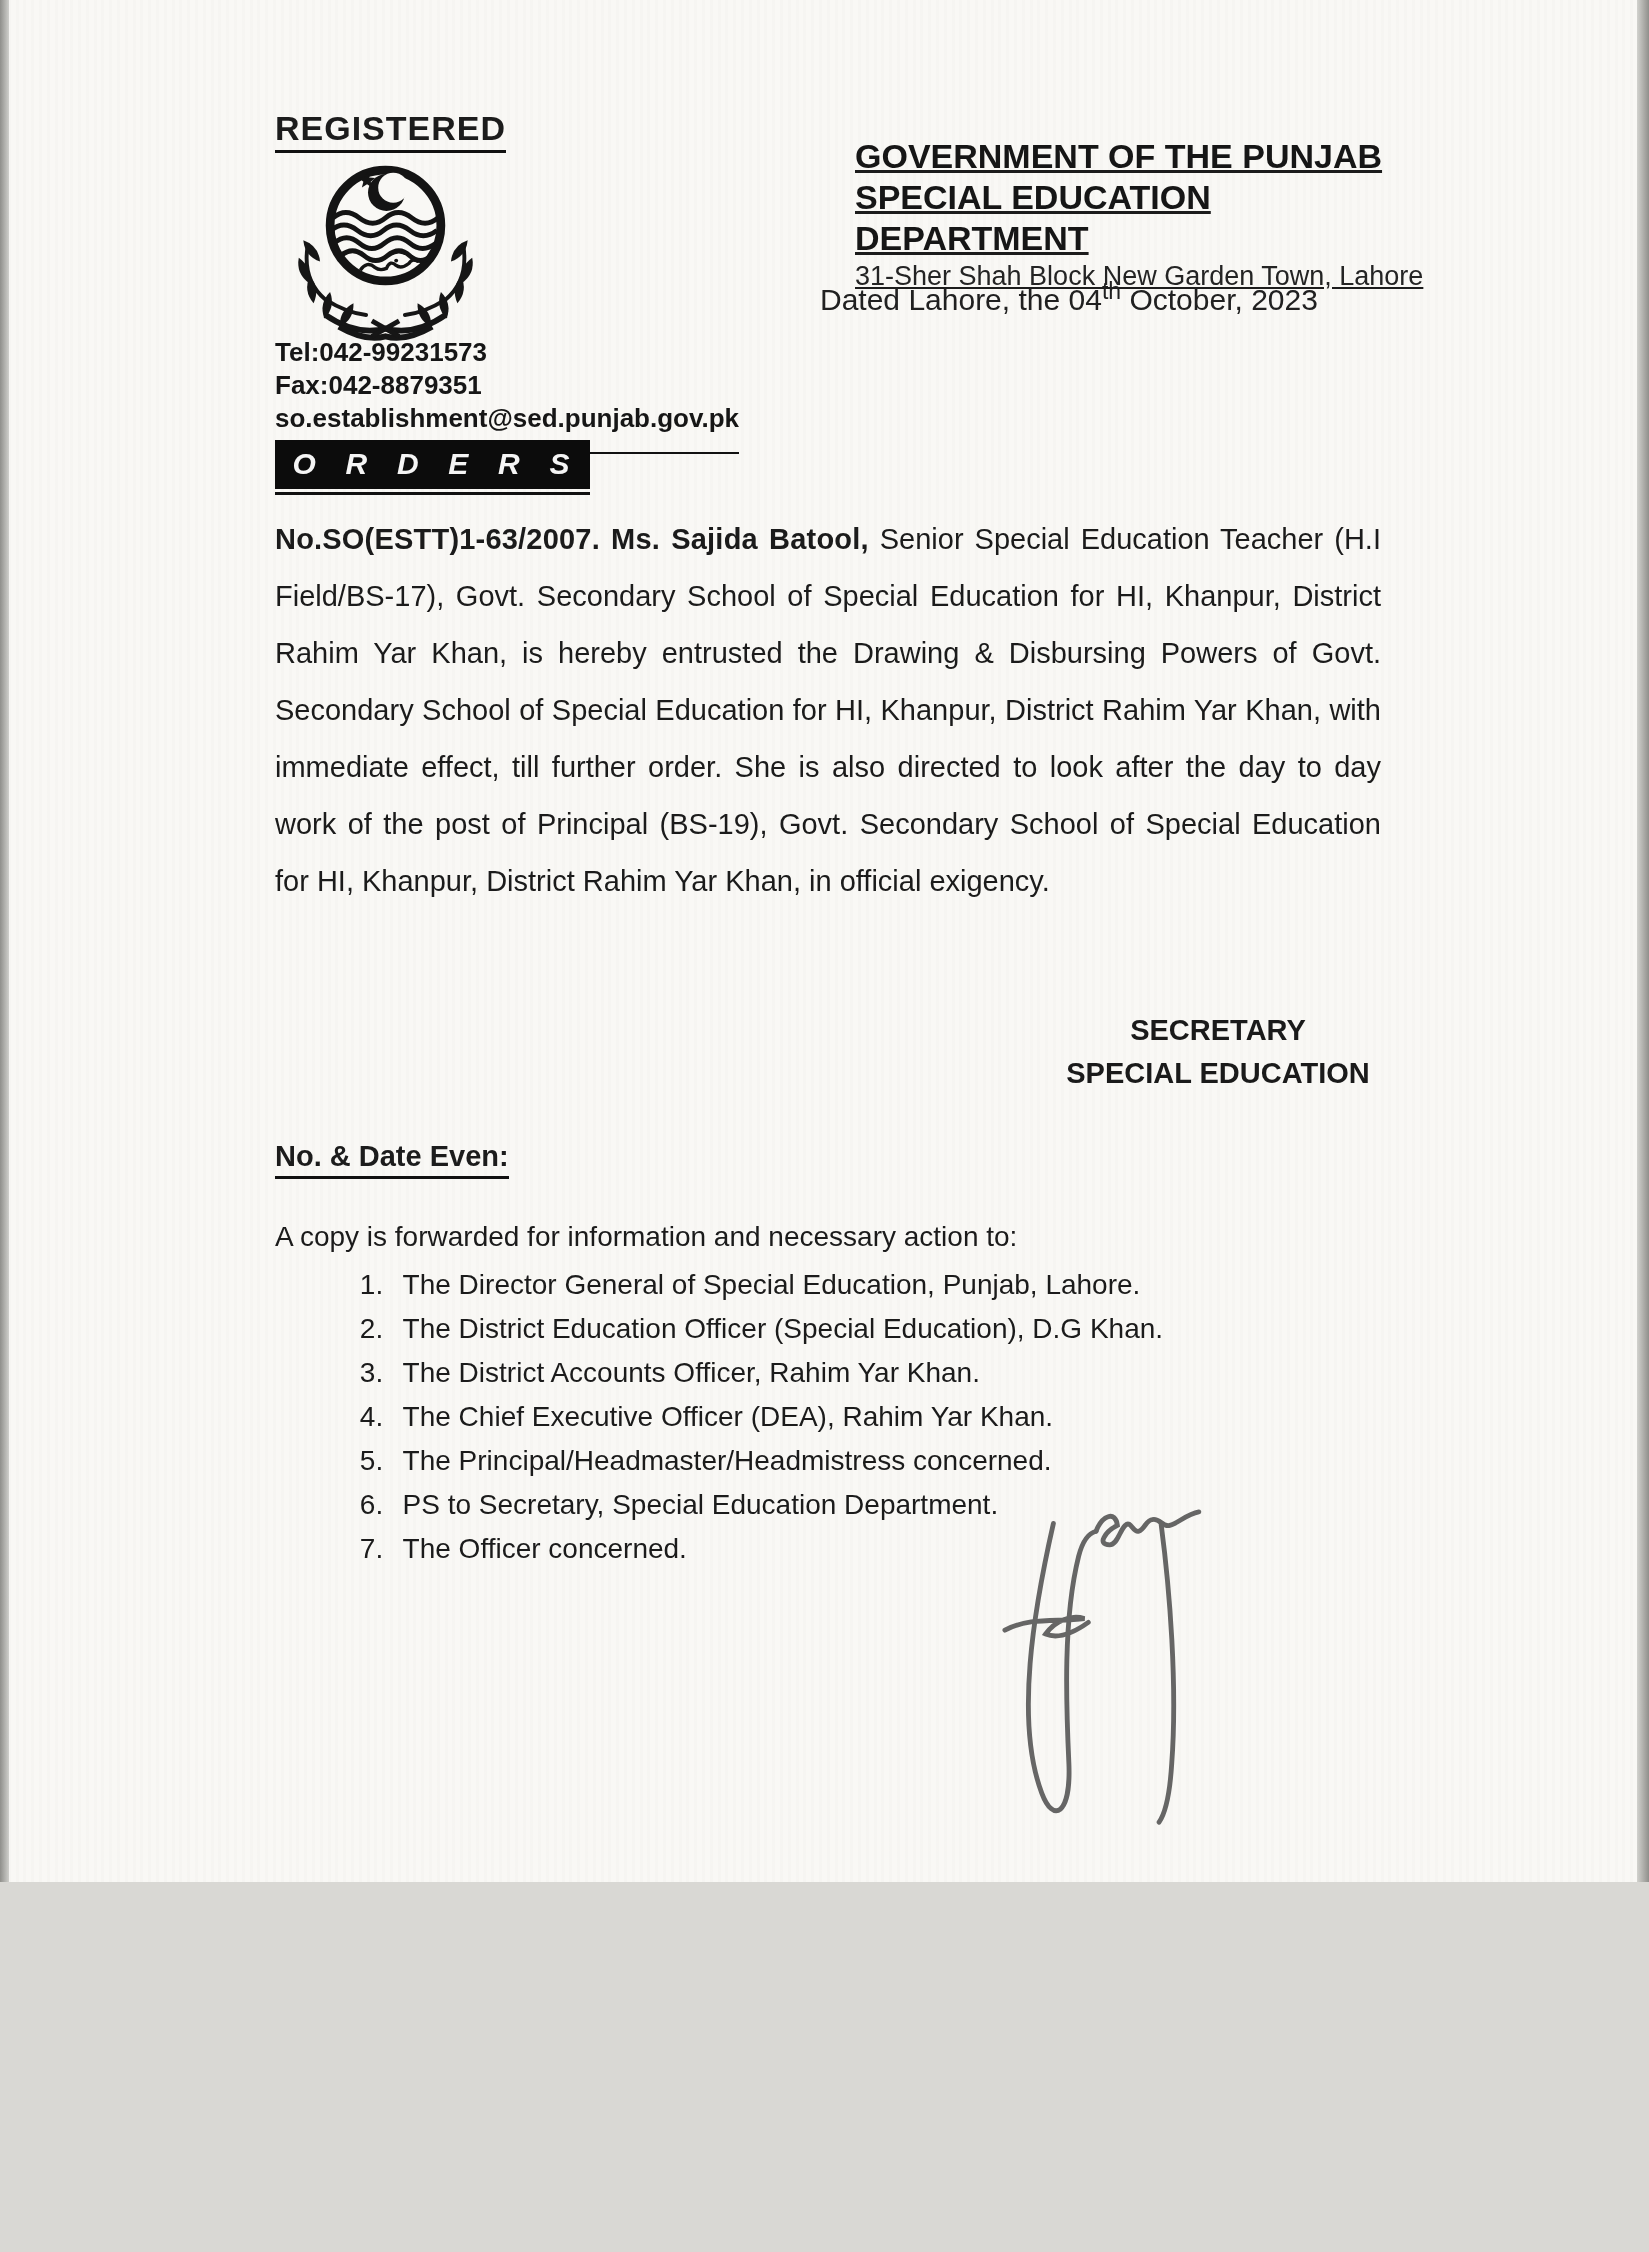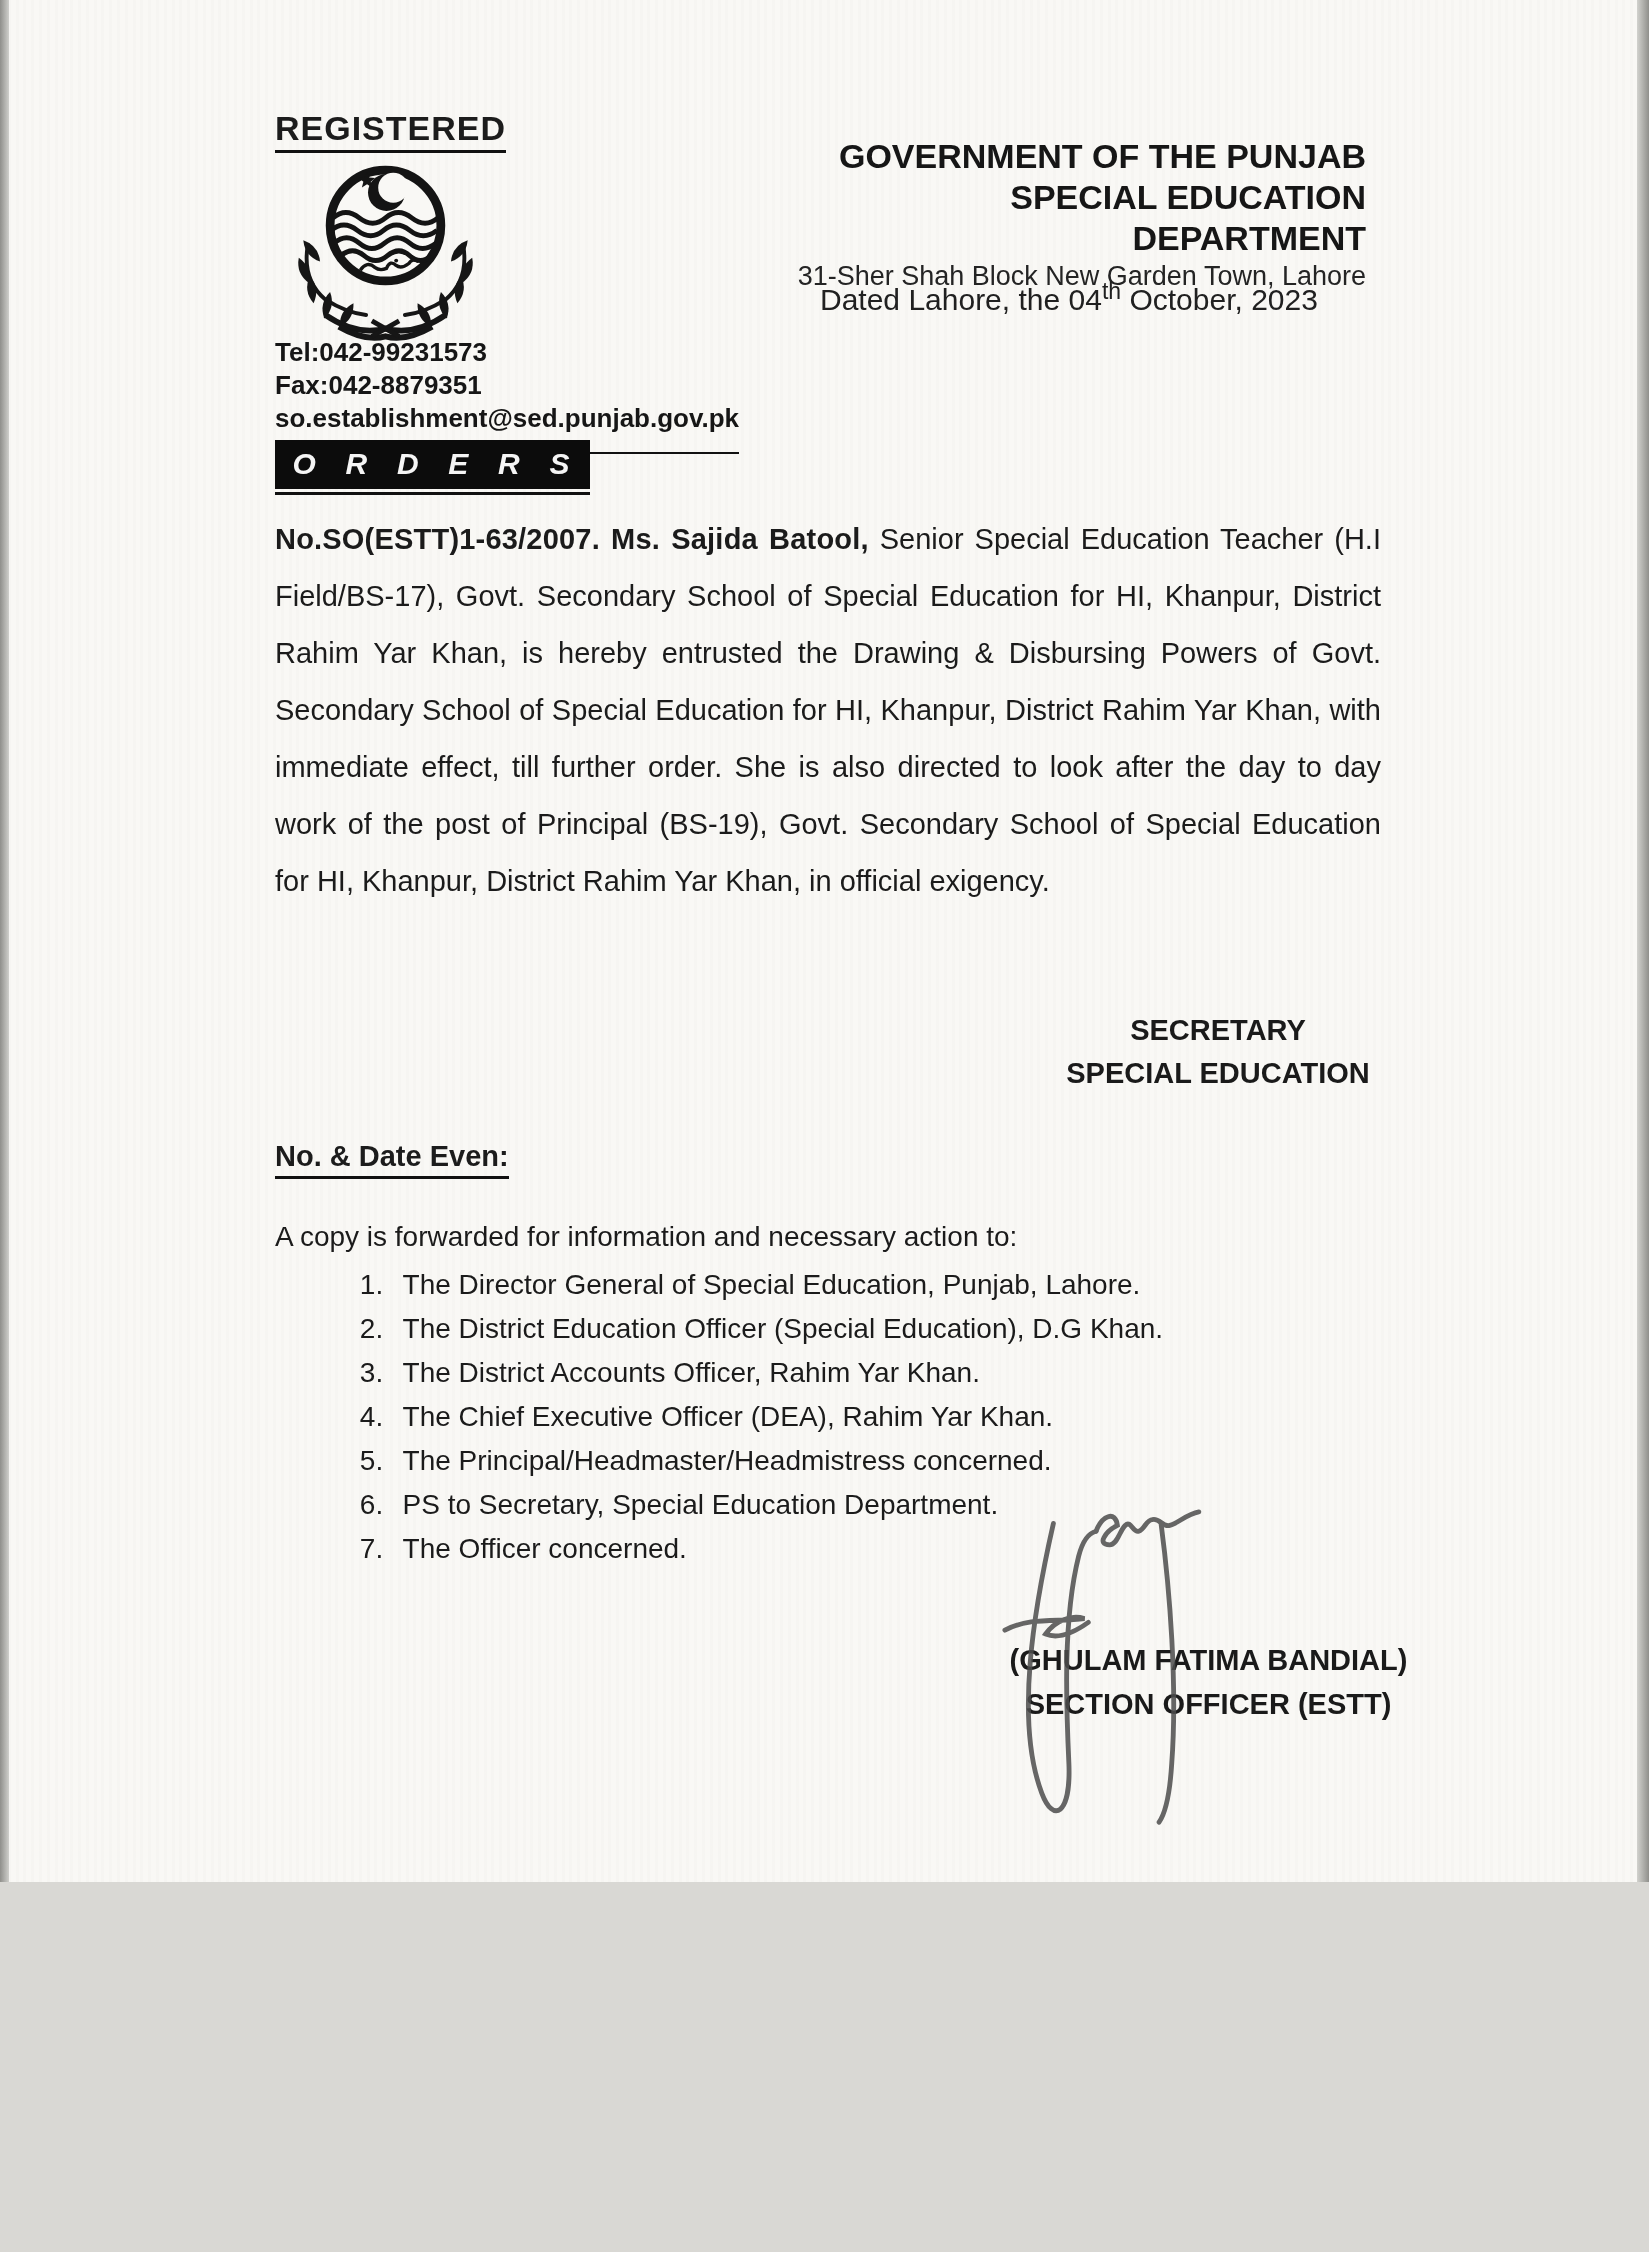--- a/index.html
+++ b/index.html
@@ -16,21 +16,21 @@
   .page::before{content:"";position:absolute;left:0;top:0;bottom:0;width:8.7px;
     background:linear-gradient(90deg,#8f8f8b,#cfcfcb);z-index:5;}
   .page::after{content:"";position:absolute;right:0;top:0;bottom:0;width:12.6px;
     background:linear-gradient(270deg,#8a8a86,#d2d2ce);z-index:5;}
 
   .registered{position:absolute;left:275px;top:109px;font-size:34px;font-weight:bold;letter-spacing:1px;}
   .registered .u{border-bottom:3.9px solid #111;padding-bottom:1.9px;display:inline-block;}
 
   .emblem{position:absolute;left:264px;top:144px;width:243px;height:204px;}
 
-  .letterhead{position:absolute;left:793px;top:136px;width:573px;text-align:right;}
+  .letterhead{position:absolute;left:855px;top:136px;width:573px;text-align:left;text-decoration:underline;}
   .letterhead .h-bold{font-size:34px;font-weight:bold;line-height:41px;color:#161616;}
   .letterhead .h-sub{font-size:27px;line-height:35px;color:#242424;}
 
   .dateline{position:absolute;left:820px;top:283px;font-size:30px;color:#202020;}
   .dateline sup{font-size:23px;vertical-align:super;line-height:0;}
 
   .contact{position:absolute;left:275px;top:336px;font-size:26px;font-weight:bold;line-height:33px;color:#161616;}
   .contact .email{border-bottom:2.9px solid #111;display:inline-block;padding-bottom:17px;}
 
   .orders-wrap{position:absolute;left:275px;top:440px;border-bottom:3.9px solid #111;padding-bottom:2.9px;}
@@ -154,24 +154,20 @@
   <ol class="cc">
     <li><span>The Director General of Special Education, Punjab, Lahore.</span></li>
     <li><span>The District Education Officer (Special Education), D.G Khan.</span></li>
     <li><span>The District Accounts Officer, Rahim Yar Khan.</span></li>
     <li><span>The Chief Executive Officer (DEA), Rahim Yar Khan.</span></li>
     <li><span>The Principal/Headmaster/Headmistress concerned.</span></li>
     <li><span>PS to Secretary, Special Education Department.</span></li>
     <li><span>The Officer concerned.</span></li>
   </ol>
 
-  <div class="signer">
-    <div>(GHULAM FATIMA BANDIAL)</div>
-    <div>SECTION OFFICER (ESTT)</div>
-  </div>
 
   <svg class="signature" viewBox="0 0 330 400">
     <g stroke="#4d4d4d" stroke-width="5" fill="none" stroke-linecap="round">
       <path d="M86 52 C66 140 46 256 74 330 C86 362 104 352 102 300 C99 236 96 150 112 86 C116 70 122 62 130 60"></path>
       <path d="M36 162 C62 148 92 154 118 150 C104 146 88 152 78 166 C92 172 108 164 122 154"></path>
       <path d="M130 60 C136 44 150 38 152 54 C140 60 130 74 144 74 C152 74 154 60 160 54 C166 48 168 62 174 60 C180 58 182 48 188 48 C196 46 198 56 206 54 C214 52 224 42 236 40"></path>
       <path d="M197 52 C206 120 214 220 208 300 C206 332 202 350 195 360"></path>
     </g>
   </svg>
 

